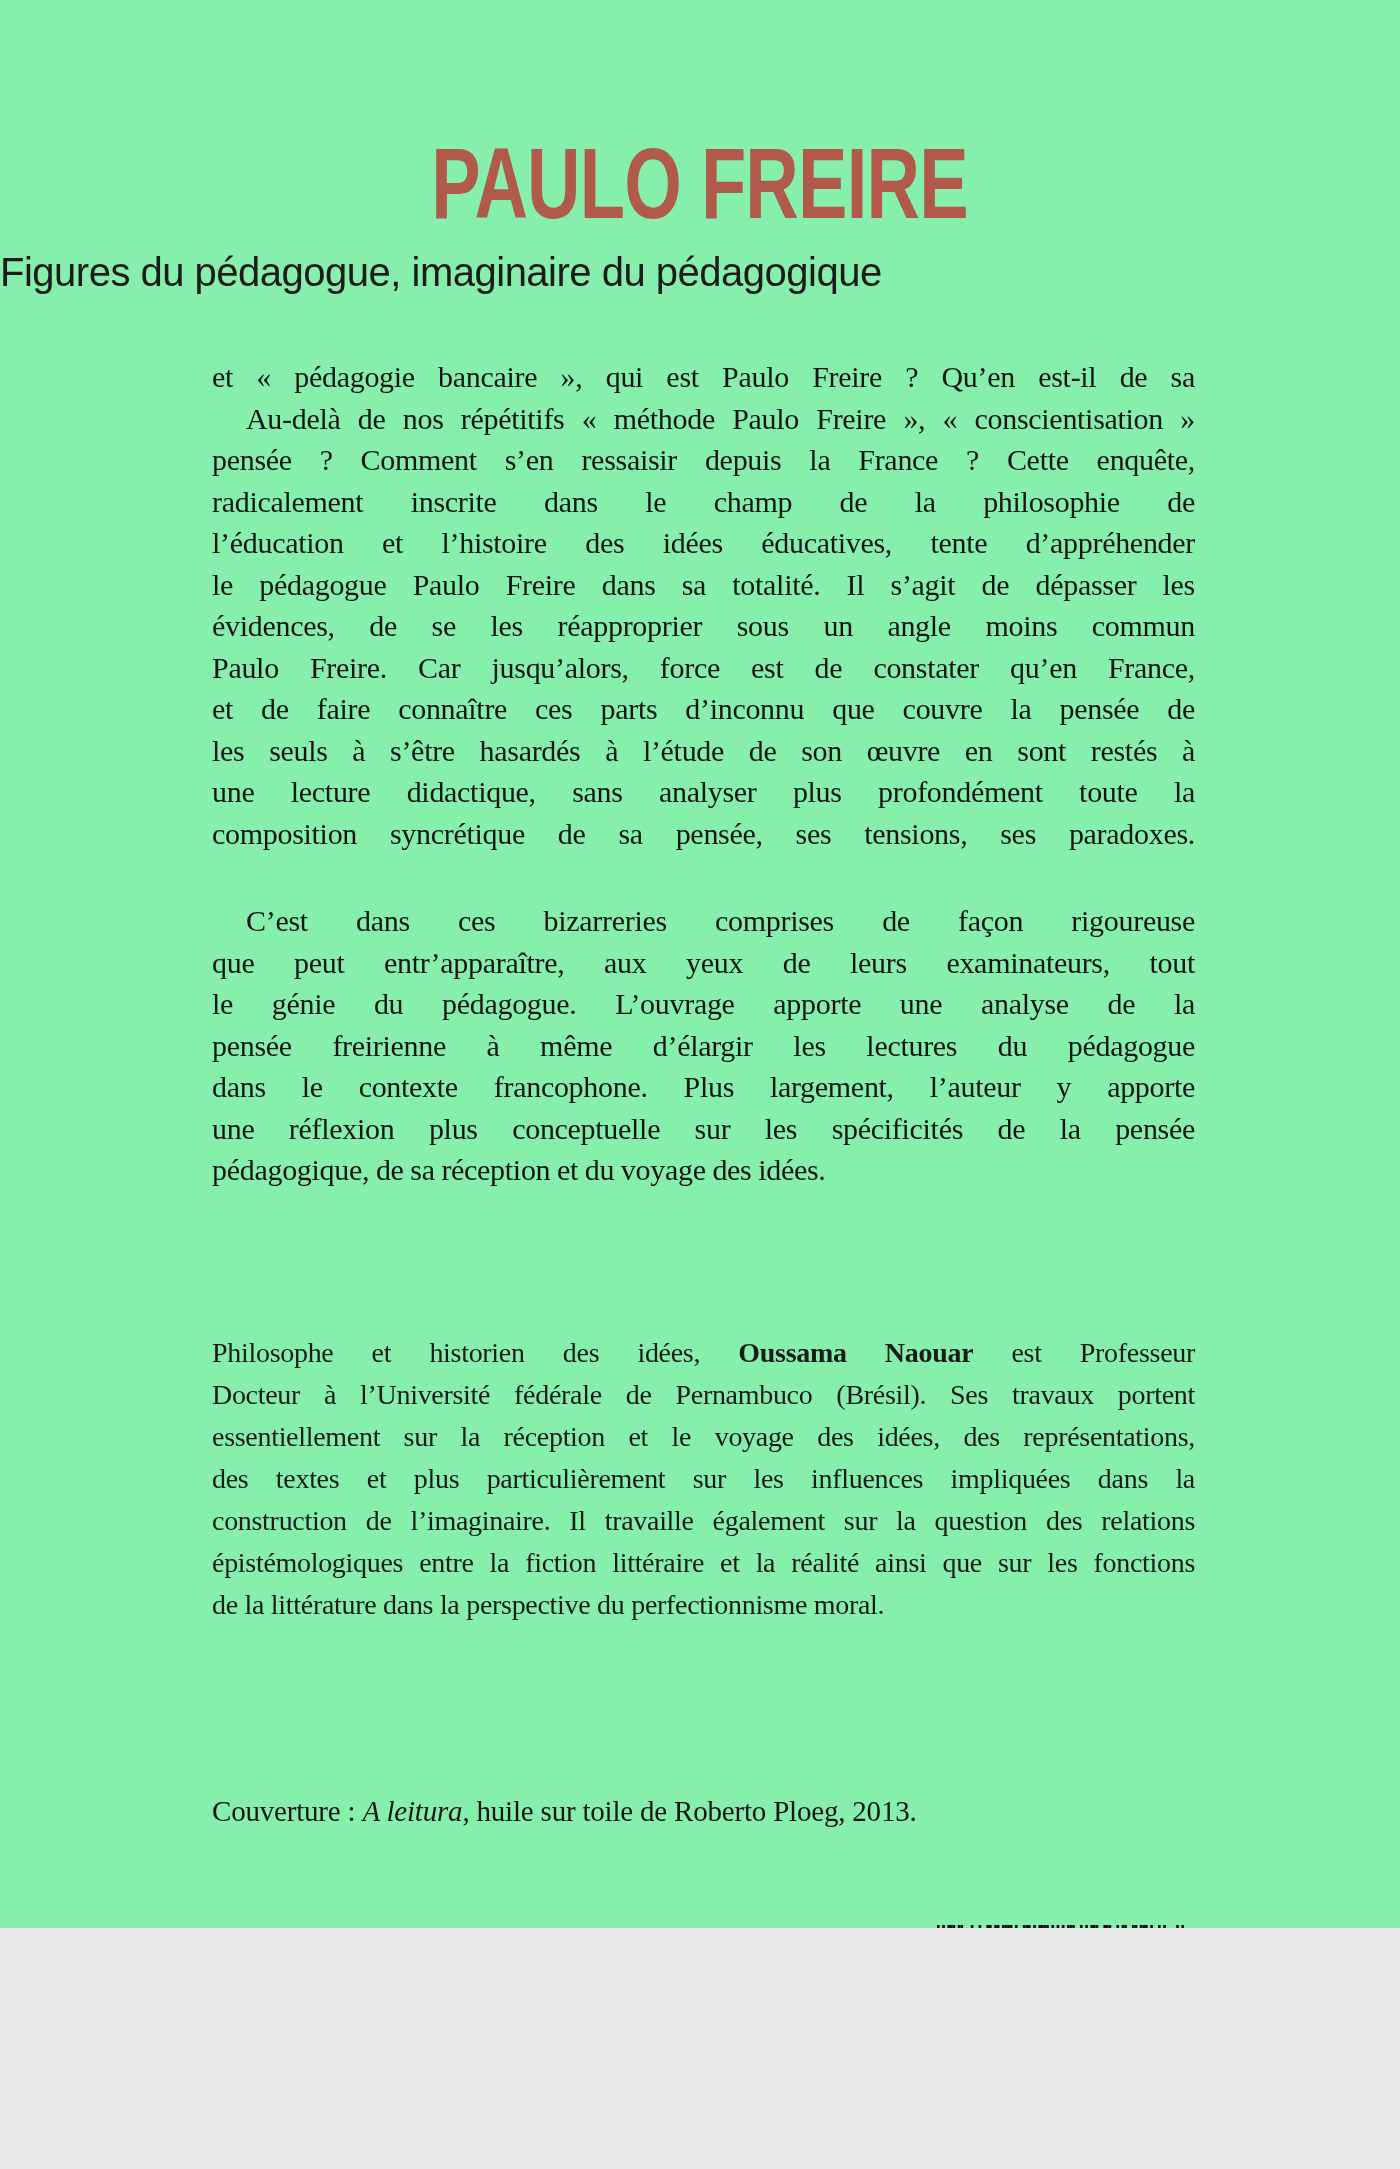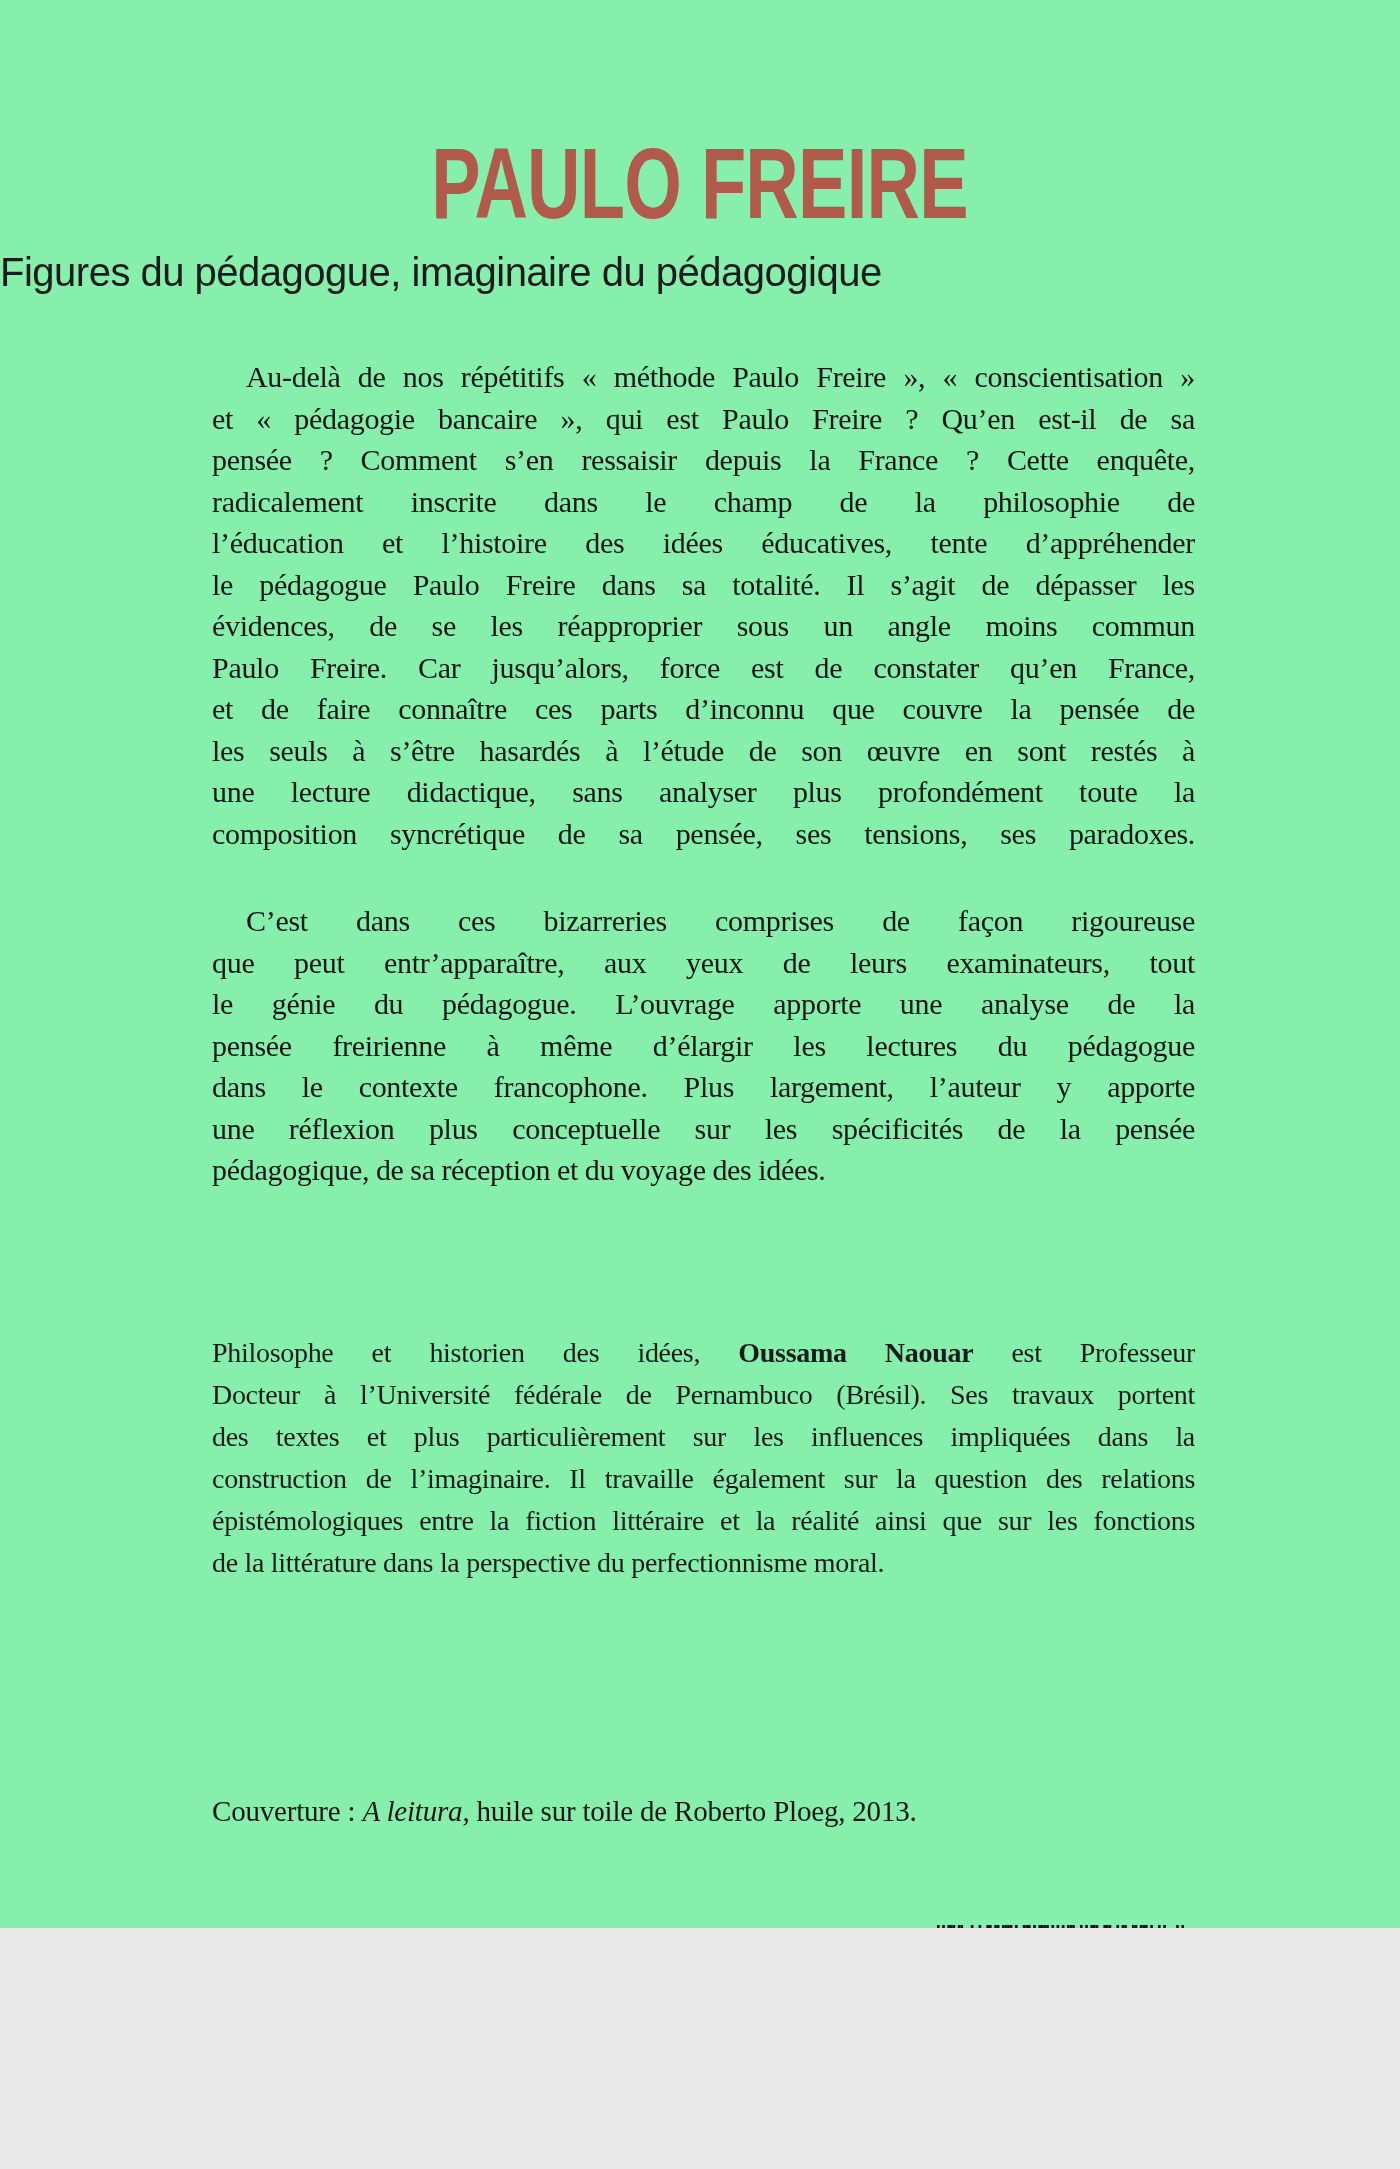--- a/index.html
+++ b/index.html
@@ -66,22 +66,22 @@
 <div id="cover">
 
   <div class="title" style="color: rgb(177, 90, 76);">
     <span class="squeeze">PAULO FREIRE</span>
   </div>
 
   <div class="subtitle">Figures du pédagogue, imaginaire du pédagogique</div>
 
   <div class="textblock" id="synopsis">
     <div id="para1">
+        <div class="tline">et « pédagogie bancaire », qui est Paulo Freire ? Qu’en est-il de sa</div>
         <div class="tline indent">Au-delà de nos répétitifs « méthode Paulo Freire », « conscientisation »</div>
-        <div class="tline">et « pédagogie bancaire », qui est Paulo Freire ? Qu’en est-il de sa</div>
         <div class="tline">pensée ? Comment s’en ressaisir depuis la France ? Cette enquête,</div>
         <div class="tline">radicalement inscrite dans le champ de la philosophie de</div>
         <div class="tline">l’éducation et l’histoire des idées éducatives, tente d’appréhender</div>
         <div class="tline">le pédagogue Paulo Freire dans sa totalité. Il s’agit de dépasser les</div>
         <div class="tline">évidences, de se les réapproprier sous un angle moins commun</div>
         <div class="tline">Paulo Freire. Car jusqu’alors, force est de constater qu’en France,</div>
         <div class="tline">et de faire connaître ces parts d’inconnu que couvre la pensée de</div>
         <div class="tline">les seuls à s’être hasardés à l’étude de son œuvre en sont restés à</div>
         <div class="tline">une lecture didactique, sans analyser plus profondément toute la</div>
         <div class="tline">composition syncrétique de sa pensée, ses tensions, ses paradoxes.</div>
@@ -96,20 +96,21 @@
         <div class="tline lastline">pédagogique, de sa réception et du voyage des idées.</div>
       </div>
   </div>
 
   <div class="textblock" id="bio">
     <div class="tline">
       <span>Philosophe et historien des idées, </span><span class="author">Oussama Naouar</span><span> est Professeur</span>
     </div>
     <div>
         <div class="tline">Docteur à l’Université fédérale de Pernambuco (Brésil). Ses travaux portent</div>
+        <div class="tline">essentiellement sur la réception et le voyage des idées, des représentations,</div>
         <div class="tline">des textes et plus particulièrement sur les influences impliquées dans la</div>
         <div class="tline">construction de l’imaginaire. Il travaille également sur la question des relations</div>
         <div class="tline">épistémologiques entre la fiction littéraire et la réalité ainsi que sur les fonctions</div>
         <div class="tline lastline">de la littérature dans la perspective du perfectionnisme moral.</div>
       </div>
   </div>
 
   <div class="textblock" id="credit">
     <span>Couverture : </span><span class="italic">A leitura</span><span>, huile sur toile de Roberto Ploeg, 2013.</span>
   </div>

